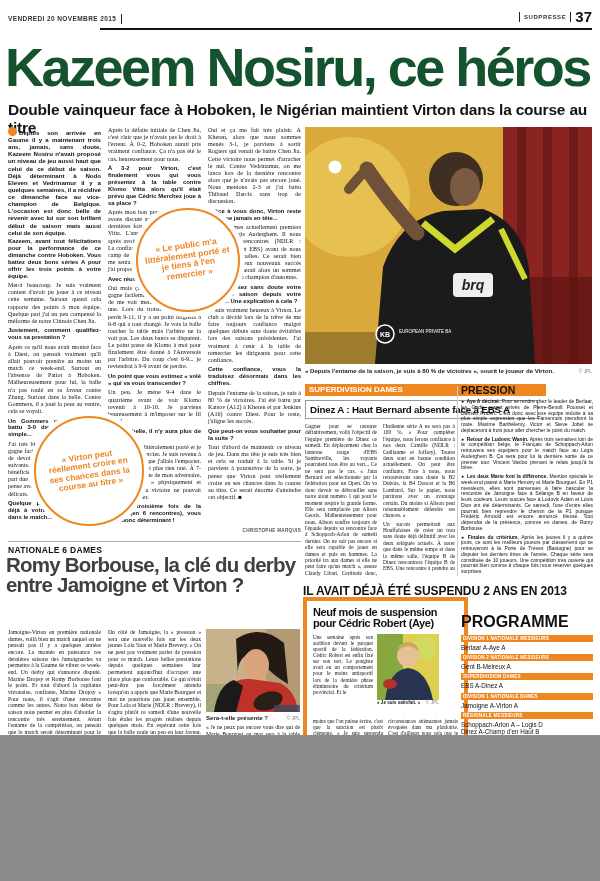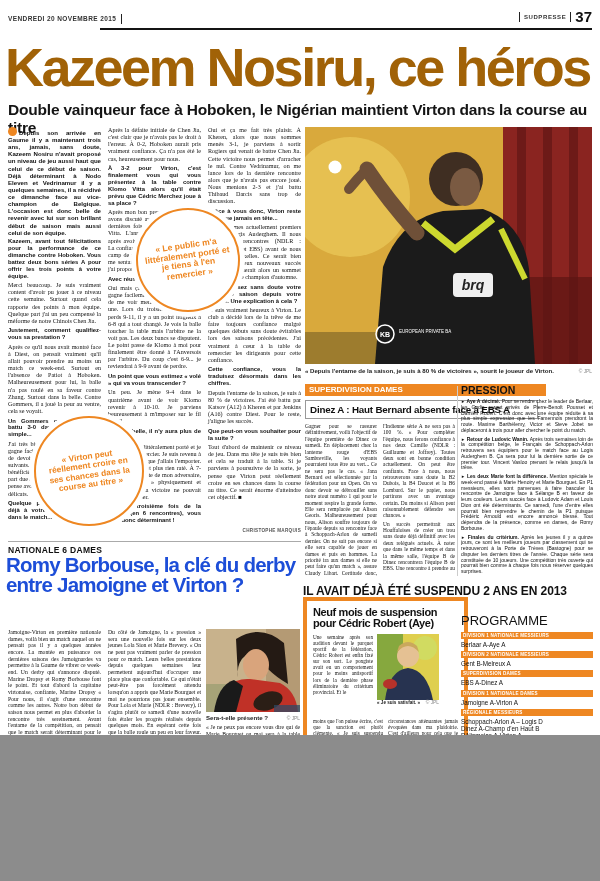--- a/index.html
+++ b/index.html
@@ -14,21 +14,21 @@
   #brandline{top:8px;right:8px;display:flex;align-items:center;gap:4px;}
   #brand{font-size:6px;font-weight:700;color:#333;letter-spacing:.6px;border-left:1.5px solid #222;
          border-right:1.5px solid #222;padding:0 4px;line-height:10px;}
   #pagenum-top{font-size:15px;font-weight:800;color:#111;}
   #toprule{top:28px;left:100px;width:492px;height:2px;background:#141414;}
 
   .kicker-banner{background:var(--accent);color:#fff;font-weight:700;overflow:hidden;white-space:nowrap;}
   #kicker-messieurs{top:31px;left:8px;width:210px;height:13px;font-size:8.5px;line-height:13px;padding-left:4px;letter-spacing:.3px;}
 
   #headline{top:39px;left:5px;width:594px;font-size:54px;font-weight:800;letter-spacing:-2.5px;
-            line-height:1.05;color:#a16207;white-space:nowrap;}
+            line-height:1.05;color:#14532d;white-space:nowrap;}
   #deck{top:101px;left:8px;width:586px;font-size:15.5px;font-weight:700;letter-spacing:-.2px;color:#141414;}
 
   
   #kazeem-cols{top:127px;left:8px;width:293px;height:410px;column-count:3;column-gap:7px;column-fill:auto;
                font-family:"Liberation Serif",serif;font-size:6.1px;line-height:1.17;text-align:justify;overflow:hidden;}
   #kazeem-cols p{margin:0 0 2.5px;}
   #kazeem-cols p.q{font-family:"Liberation Sans",sans-serif;font-weight:700;font-size:5.9px;}
   #lead-p{font-family:"Liberation Sans",sans-serif;font-weight:700;}
   .lead-disc{display:inline-block;width:9px;height:9px;border-radius:50%;background:var(--accent);
              margin-right:2px;vertical-align:-1.5px;}
@@ -60,29 +60,29 @@
 
   
   #express-title{left:461px;top:384px;font-size:10.5px;font-weight:800;}
   #express-body{left:461px;top:399px;width:132px;height:213px;overflow:hidden;font-size:5px;line-height:1.15;}
   #express-body p{margin:0 0 3px;text-align:justify;}
   #express-body .arrow{font-size:4.2px;vertical-align:.5px;}
   #express-body b{font-weight:700;}
 
   
   #programme{left:461px;top:613px;width:132px;height:240px;overflow:hidden;}
-  #programme-title{font-size:13px;font-weight:400;margin:0 0 4px;}
+  #programme-title{font-size:16px;font-weight:700;margin:0 0 4px;}
   .prog-bar{background:var(--accent);color:#fff;font-size:4.6px;font-weight:700;height:7px;line-height:7px;
             padding-left:2px;margin:3px 0 2px;letter-spacing:.2px;text-transform:uppercase;white-space:nowrap;overflow:hidden;}
   .fixture{font-size:6.3px;line-height:7.2px;}
 
   
   #hrule-bottom{left:8px;top:541px;width:293px;height:1px;background:#aaa;}
   #nationale-kicker{left:8px;top:545px;font-size:8.5px;font-weight:800;letter-spacing:.3px;}
-  #romy-headline{left:6px;top:555px;width:298px;font-size:20.5px;font-weight:800;line-height:.99;letter-spacing:-.8px;color:#1d4ed8;}
+  #romy-headline{left:6px;top:555px;width:298px;font-size:20.5px;font-weight:800;line-height:.99;letter-spacing:-.8px;color:#404040;}
   #romy-cols{left:8px;top:629px;width:193px;height:238px;column-count:2;column-gap:7px;column-fill:auto;
              font-family:"Liberation Serif",serif;font-size:5.7px;line-height:1.17;text-align:justify;overflow:hidden;}
   #romy-cols p{margin:0 0 2px;}
   .mini-head{font-family:"Liberation Sans",sans-serif;font-weight:700;font-size:5.4px;margin:2px 0 1px;}
   #photo-romy{left:206px;top:629px;width:94px;height:83px;}
   #caption-romy{left:206px;top:714px;width:94px;}
   #romy-col3{left:206px;top:724px;width:94px;height:128px;font-family:"Liberation Serif",serif;
              font-size:5.7px;line-height:1.17;text-align:justify;overflow:hidden;}
   #romy-col3 p{margin:0 0 2px;}
   #byline-romy{left:206px;top:845px;width:94px;text-align:right;font-size:4.6px;font-weight:700;color:#555;}

